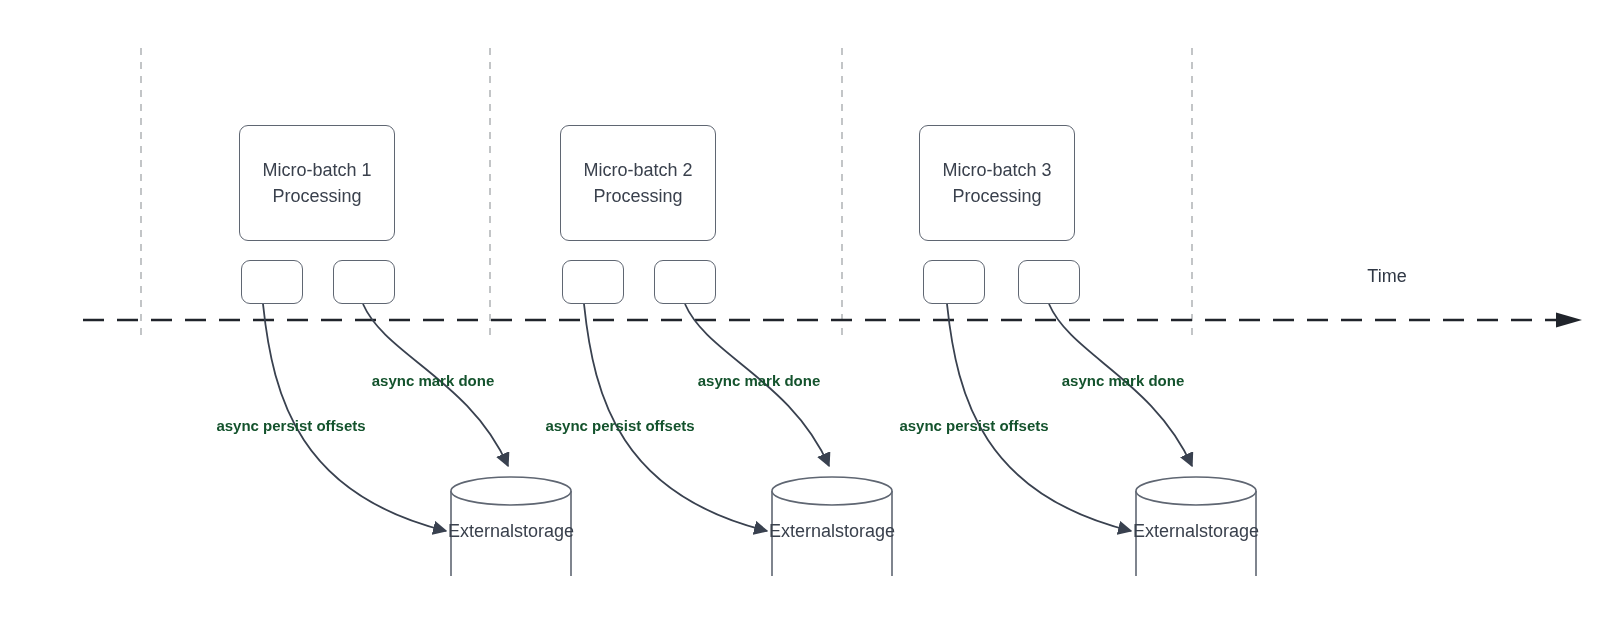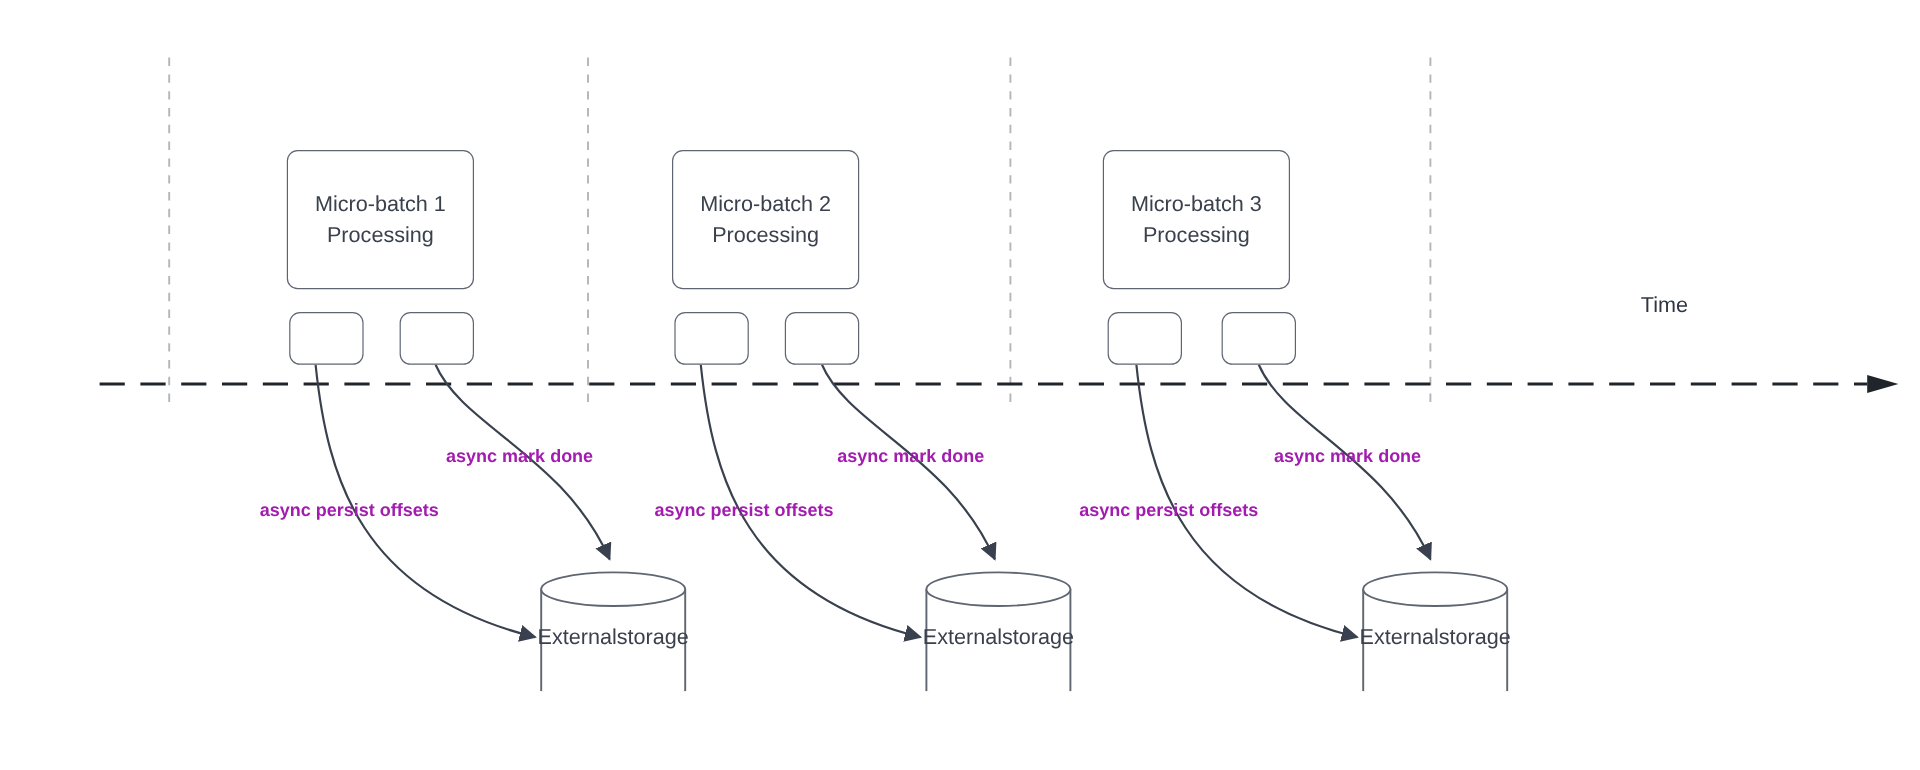--- a/index.html
+++ b/index.html
@@ -30,21 +30,21 @@
     font-size: 18px; line-height: 26px;
     color: #3a414d;
   }
   .small-box { width: 62px; height: 44px; }
   .flow-label {
     position: absolute;
     transform: translateX(-50%);
     white-space: nowrap;
     font-weight: bold;
     font-size: 15px;
-    color: #a21caf;
+    color: #14532d;
   }
   .cyl-label {
     position: absolute;
     width: 120px; height: 88px;
     display: flex; flex-direction: row;
     align-items: center; justify-content: center;
     text-align: center;
     font-size: 18px; line-height: 25px;
     color: #3a414d;
   }
@@ -147,15 +147,15 @@
   </div>
   <div class="node small-box" style="left:923px; top:260px;"></div>
   <div class="node small-box" style="left:1018px; top:260px;"></div>
   <div class="flow-label" style="left:974px; top:417px;">async persist offsets</div>
   <div class="flow-label" style="left:1123px; top:372px;">async mark done</div>
   <div class="cyl-label" style="left:1136px; top:487px;">
     <span>External</span>
     <span>storage</span>
   </div>
 
-  <div class="time-label" style="left:1387px; top:244px;">Time</div>
+  <div class="time-label" style="left:1387px; top:266px;">Time</div>
 
 </div>
 
 </body></html>

